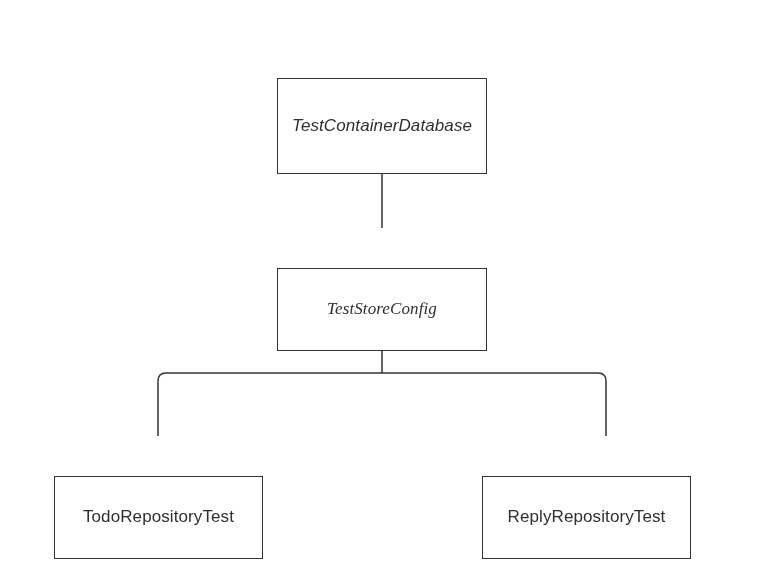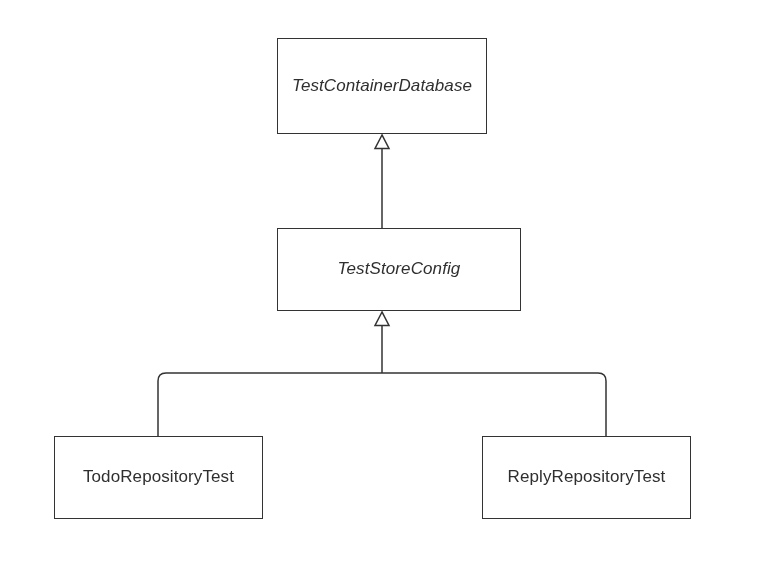--- a/index.html
+++ b/index.html
@@ -30,35 +30,36 @@
   }
   .uml-class-box {
     position: absolute;
     box-sizing: border-box;
     background: #ffffff;
     border: 1.5px solid #333333;
     display: flex;
     align-items: center;
     justify-content: center;
     z-index: 2;
+    margin-top: 40px;
   }
   .uml-class-name {
     font-size: 17px;
     line-height: 1.2;
     color: #2f2f2f;
     letter-spacing: 0.1px;
     white-space: nowrap;
     text-align: center;
   }
   .uml-class-name.abstract {
     font-style: italic;
   }
   
   #class-test-container-database { left: 277px; top: 38px;  width: 210px; height: 96px; }
-  #class-test-store-config       { left: 277px; top: 228px; width: 244px; height: 83px; }
+  #class-test-store-config       { left: 277px; top: 228px; width: 210px; height: 83px; font-family: Liberation Serif, serif; }
   #class-todo-repository-test    { left: 54px;  top: 436px; width: 209px; height: 83px; }
   #class-reply-repository-test   { left: 482px; top: 436px; width: 209px; height: 83px; }
 </style>
 </head>
 <body>
 
 <div id="diagram-canvas">
 
   <svg id="connector-layer" width="759" height="573" viewBox="0 0 759 573" xmlns="http://www.w3.org/2000/svg">
 

